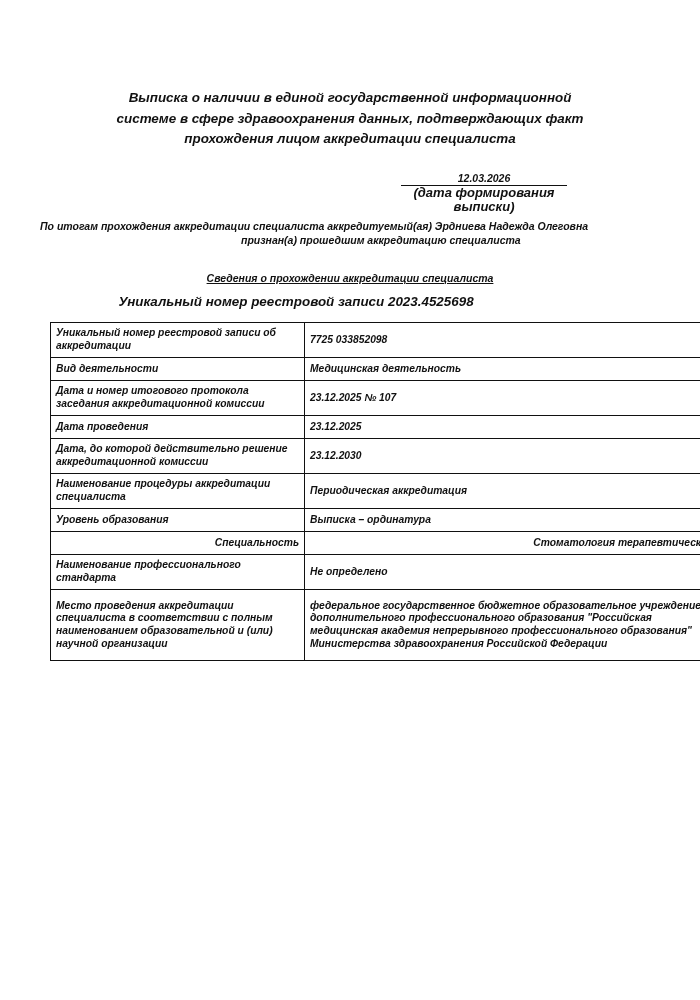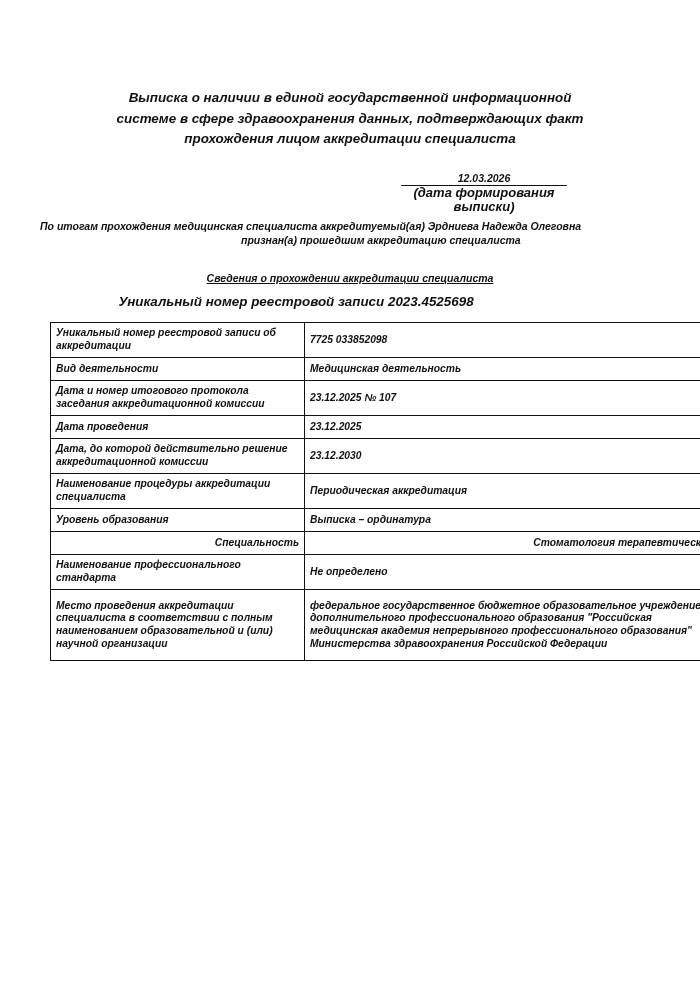--- a/index.html
+++ b/index.html
@@ -25,21 +25,21 @@
   <div>системе в сфере здравоохранения данных, подтверждающих факт</div>
   <div>прохождения лицом аккредитации специалиста</div>
 </div>
 
 <div class="date-block">
   <div class="date-val">12.03.2026</div>
   <div class="date-caption">(дата формирования выписки)</div>
 </div>
 
 <div class="result">
-  <div class="l1">По итогам прохождения медицинская специалиста аккредитуемый(ая) Эрдниева Надежда Олеговна</div>
+  <div class="l1">По итогам прохождения аккредитации специалиста аккредитуемый(ая) Эрдниева Надежда Олеговна</div>
   <div class="l2">признан(а) прошедшим аккредитацию специалиста</div>
 </div>
 
 <div class="section-title">Сведения о прохождении аккредитации специалиста</div>
 <div class="registry">Уникальный номер реестровой записи 2023.4525698</div>
 
 <table>
   <tbody id="tbody">
       <tr style="height: 35px;">
         <td class="k">Уникальный номер реестровой записи об аккредитации</td>

